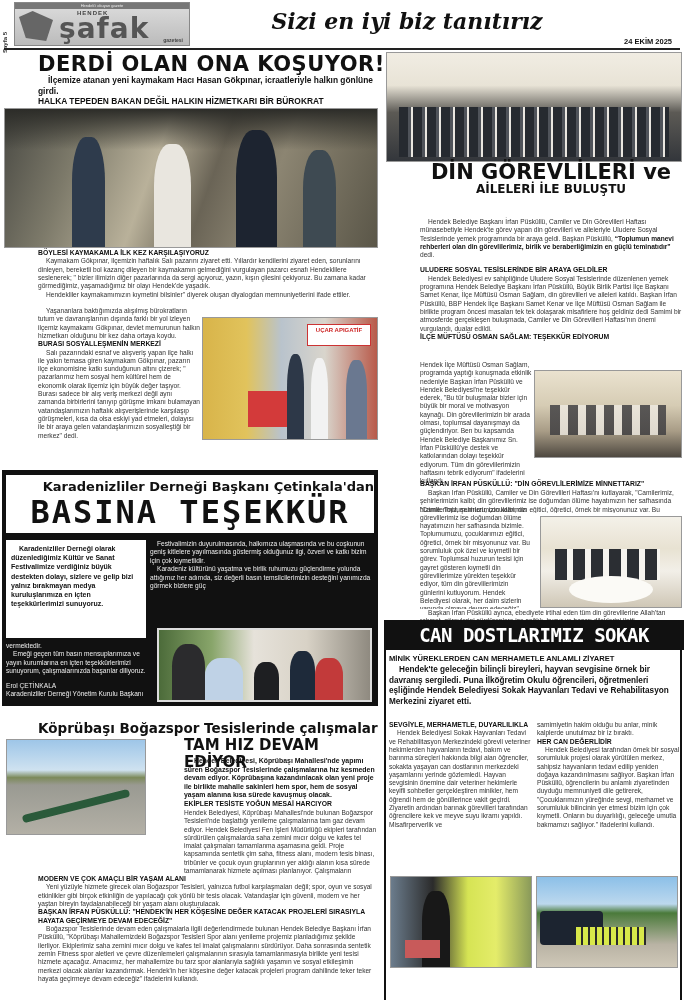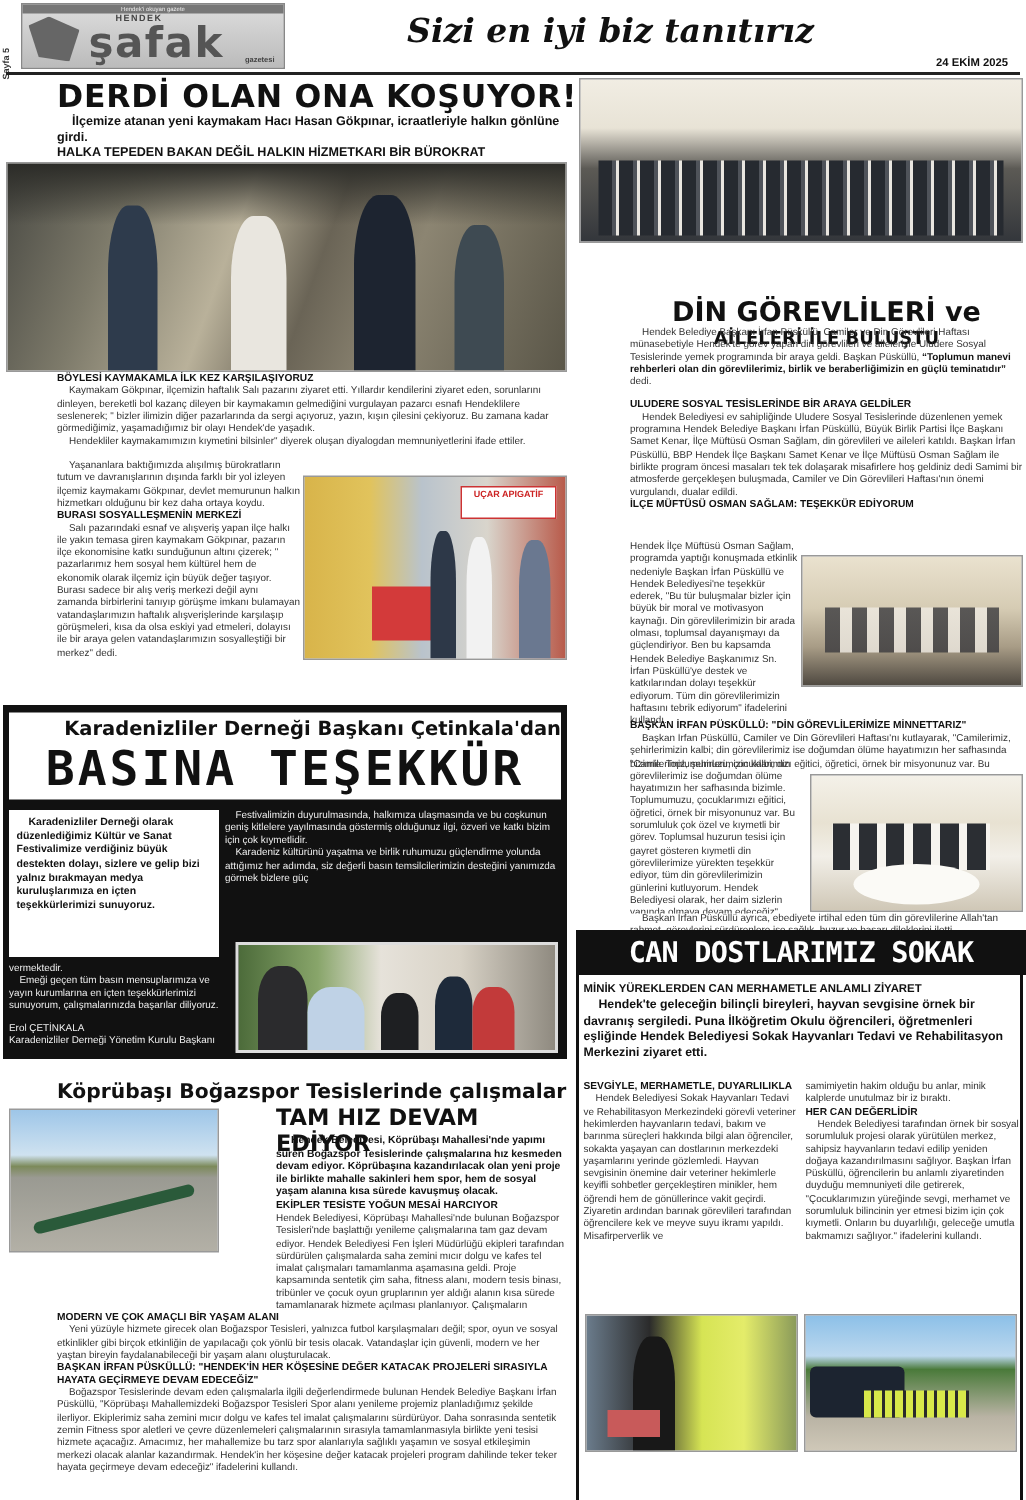--- a/index.html
+++ b/index.html
@@ -91,21 +91,21 @@
   <div style="position:absolute;left:26%;top:60%;width:25%;height:30%;background:#d33a3a;"></div>
   <div style="position:absolute;left:48%;top:30%;width:10%;height:70%;background:#2d3848;border-radius:40% 40% 0 0;"></div>
   <div style="position:absolute;left:62%;top:33%;width:10%;height:67%;background:#f2f2f2;border-radius:40% 40% 0 0;"></div>
   <div style="position:absolute;left:82%;top:35%;width:12%;height:65%;background:#6a7890;border-radius:40% 40% 0 0;"></div>
 </div>
 
 <div class="abs photo" style="left:386px;top:52px;width:296px;height:110px;background:linear-gradient(#f1ede3 0%,#e8e3d6 30%,#5c5a55 55%,#33363b 100%);">
   <div style="position:absolute;left:4%;right:4%;top:50%;height:46%;background:repeating-linear-gradient(90deg,#262a30 0 9px,#4f535a 9px 12px,#e9e6e0 12px 14px);"></div>
 </div>
 <div class="abs" style="left:386px;top:164px;width:296px;text-align:center;">
-  <div class="hl" style="font-size:18px;line-height:17px;margin-top:36px;">DİN GÖREVLİLERİ ve</div>
+  <div class="hl" style="font-size:21px;line-height:17px;">DİN GÖREVLİLERİ ve</div>
   <div class="hl" style="font-size:12px;line-height:17px;">AİLELERİ İLE BULUŞTU</div>
 </div>
 <div class="abs txt" style="left:386px;top:218px;width:296px;">
   <p><span>Hendek Belediye Başkanı İrfan Püsküllü, Camiler ve Din Görevlileri Haftası münasebetiyle Hendek'te görev yapan din görevlileri ve aileleriyle Uludere Sosyal Tesislerinde yemek programında bir araya geldi. Başkan Püsküllü,</span> <span class="bold">“Toplumun manevi rehberleri olan din görevlilerimiz, birlik ve beraberliğimizin en güçlü teminatıdır”</span> <span>dedi.</span></p>
   <div class="sub" style="margin-top:7px;">ULUDERE SOSYAL TESİSLERİNDE BİR ARAYA GELDİLER</div>
   <p>Hendek Belediyesi ev sahipliğinde Uludere Sosyal Tesislerinde düzenlenen yemek programına Hendek Belediye Başkanı İrfan Püsküllü, Büyük Birlik Partisi İlçe Başkanı Samet Kenar, İlçe Müftüsü Osman Sağlam, din görevlileri ve aileleri katıldı. Başkan İrfan Püsküllü, BBP Hendek İlçe Başkanı Samet Kenar ve İlçe Müftüsü Osman Sağlam ile birlikte program öncesi masaları tek tek dolaşarak misafirlere hoş geldiniz dedi Samimi bir atmosferde gerçekleşen buluşmada, Camiler ve Din Görevlileri Haftası'nın önemi vurgulandı, dualar edildi.</p>
   <div class="sub">İLÇE MÜFTÜSÜ OSMAN SAĞLAM: TEŞEKKÜR EDİYORUM</div>
 </div>
 <div class="abs txt" style="left:386px;top:361px;width:146px;">
   <p style="text-indent:0">Hendek İlçe Müftüsü Osman Sağlam, programda yaptığı konuşmada etkinlik nedeniyle Başkan İrfan Püsküllü ve Hendek Belediyesi'ne teşekkür ederek, "Bu tür buluşmalar bizler için büyük bir moral ve motivasyon kaynağı. Din görevlilerimizin bir arada olması, toplumsal dayanışmayı da güçlendiriyor. Ben bu kapsamda Hendek Belediye Başkanımız Sn. İrfan Püsküllü'ye destek ve katkılarından dolayı teşekkür ediyorum. Tüm din görevlilerimizin haftasını tebrik ediyorum" ifadelerini kullandı.</p>

